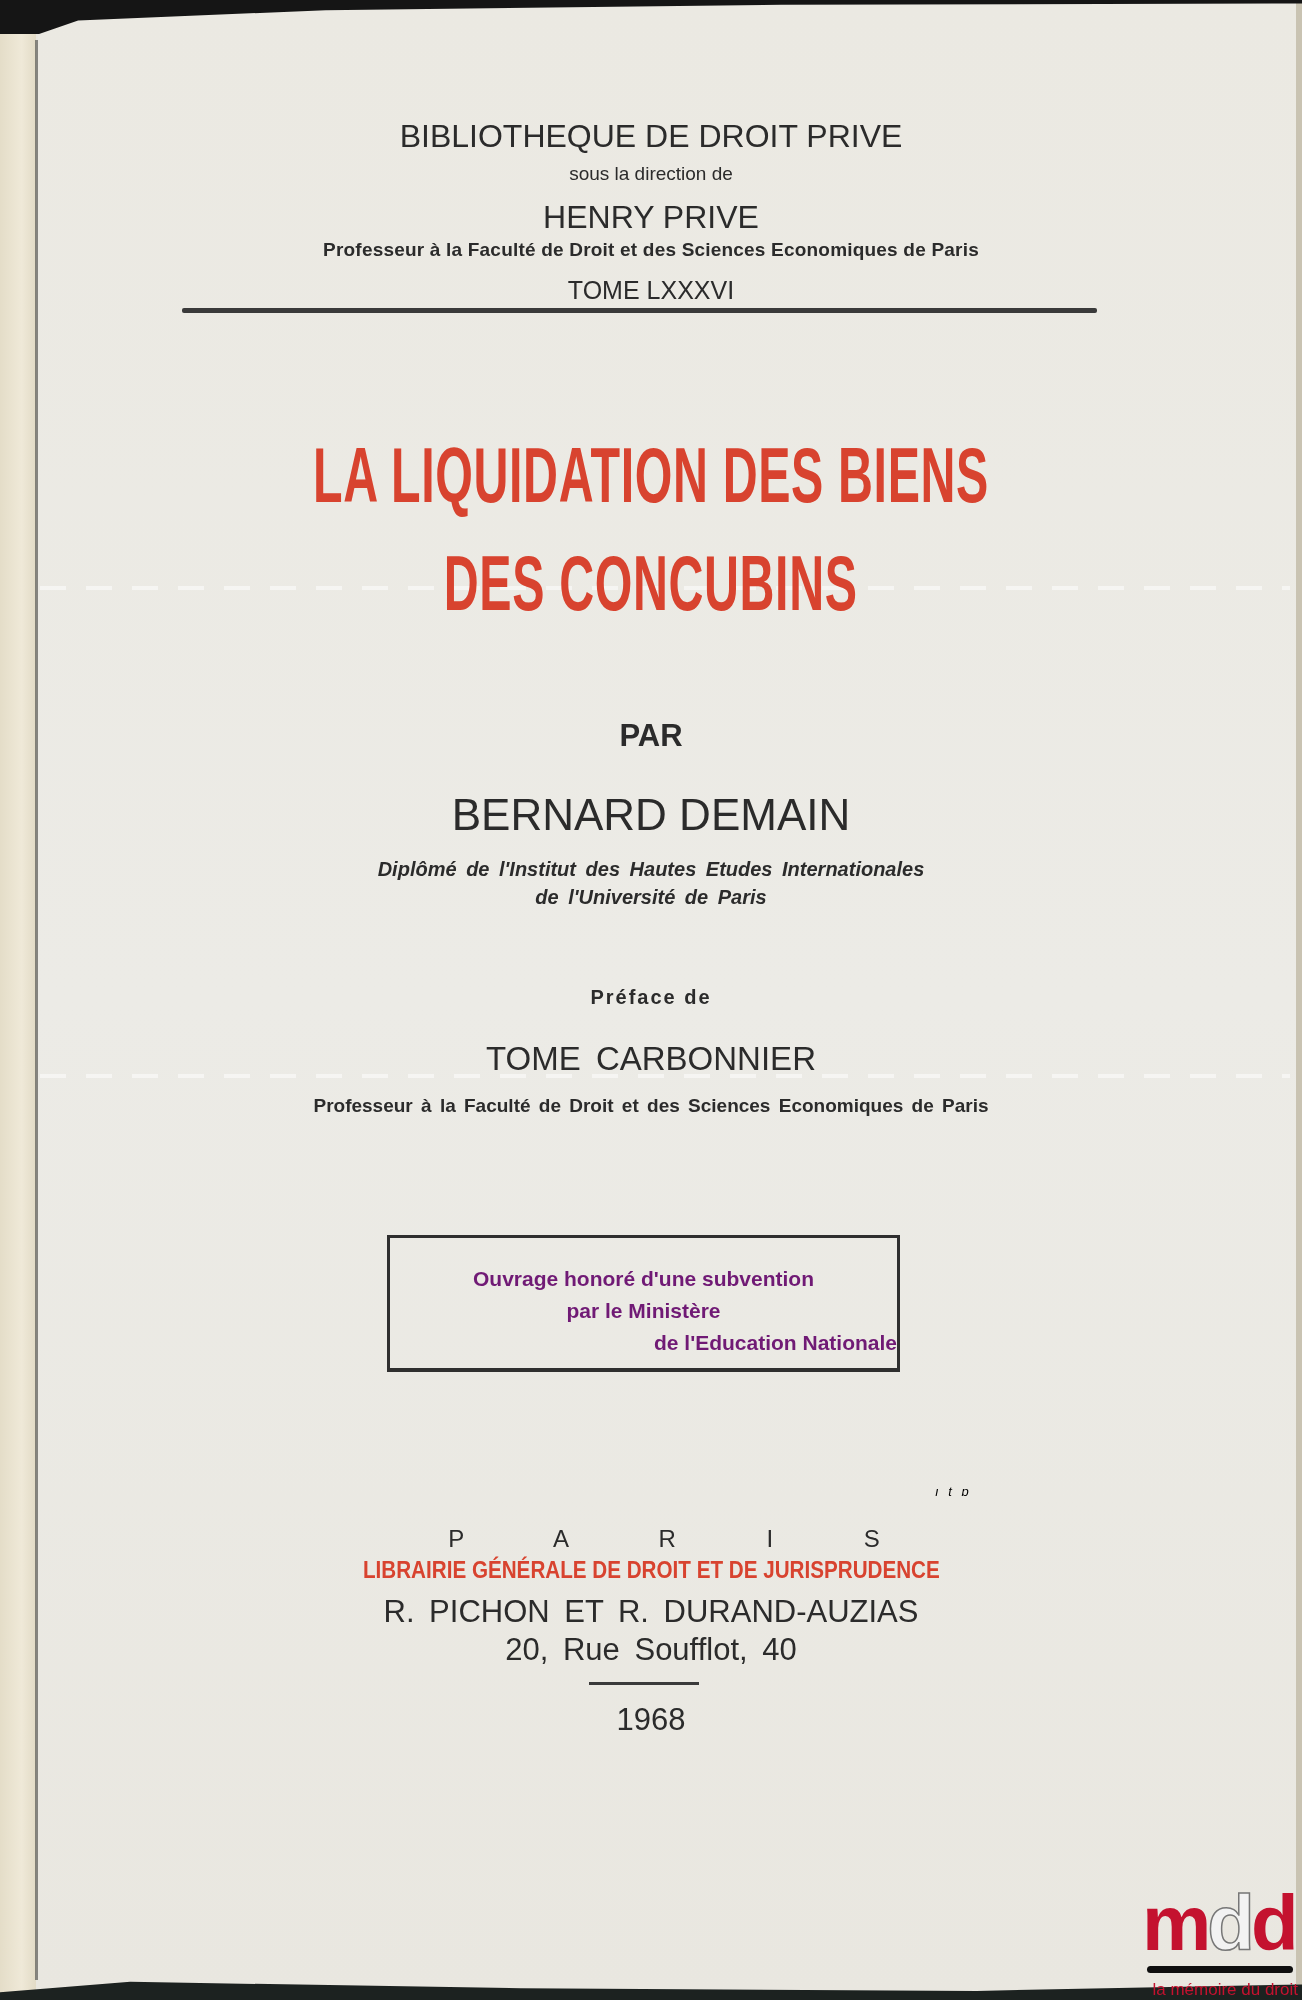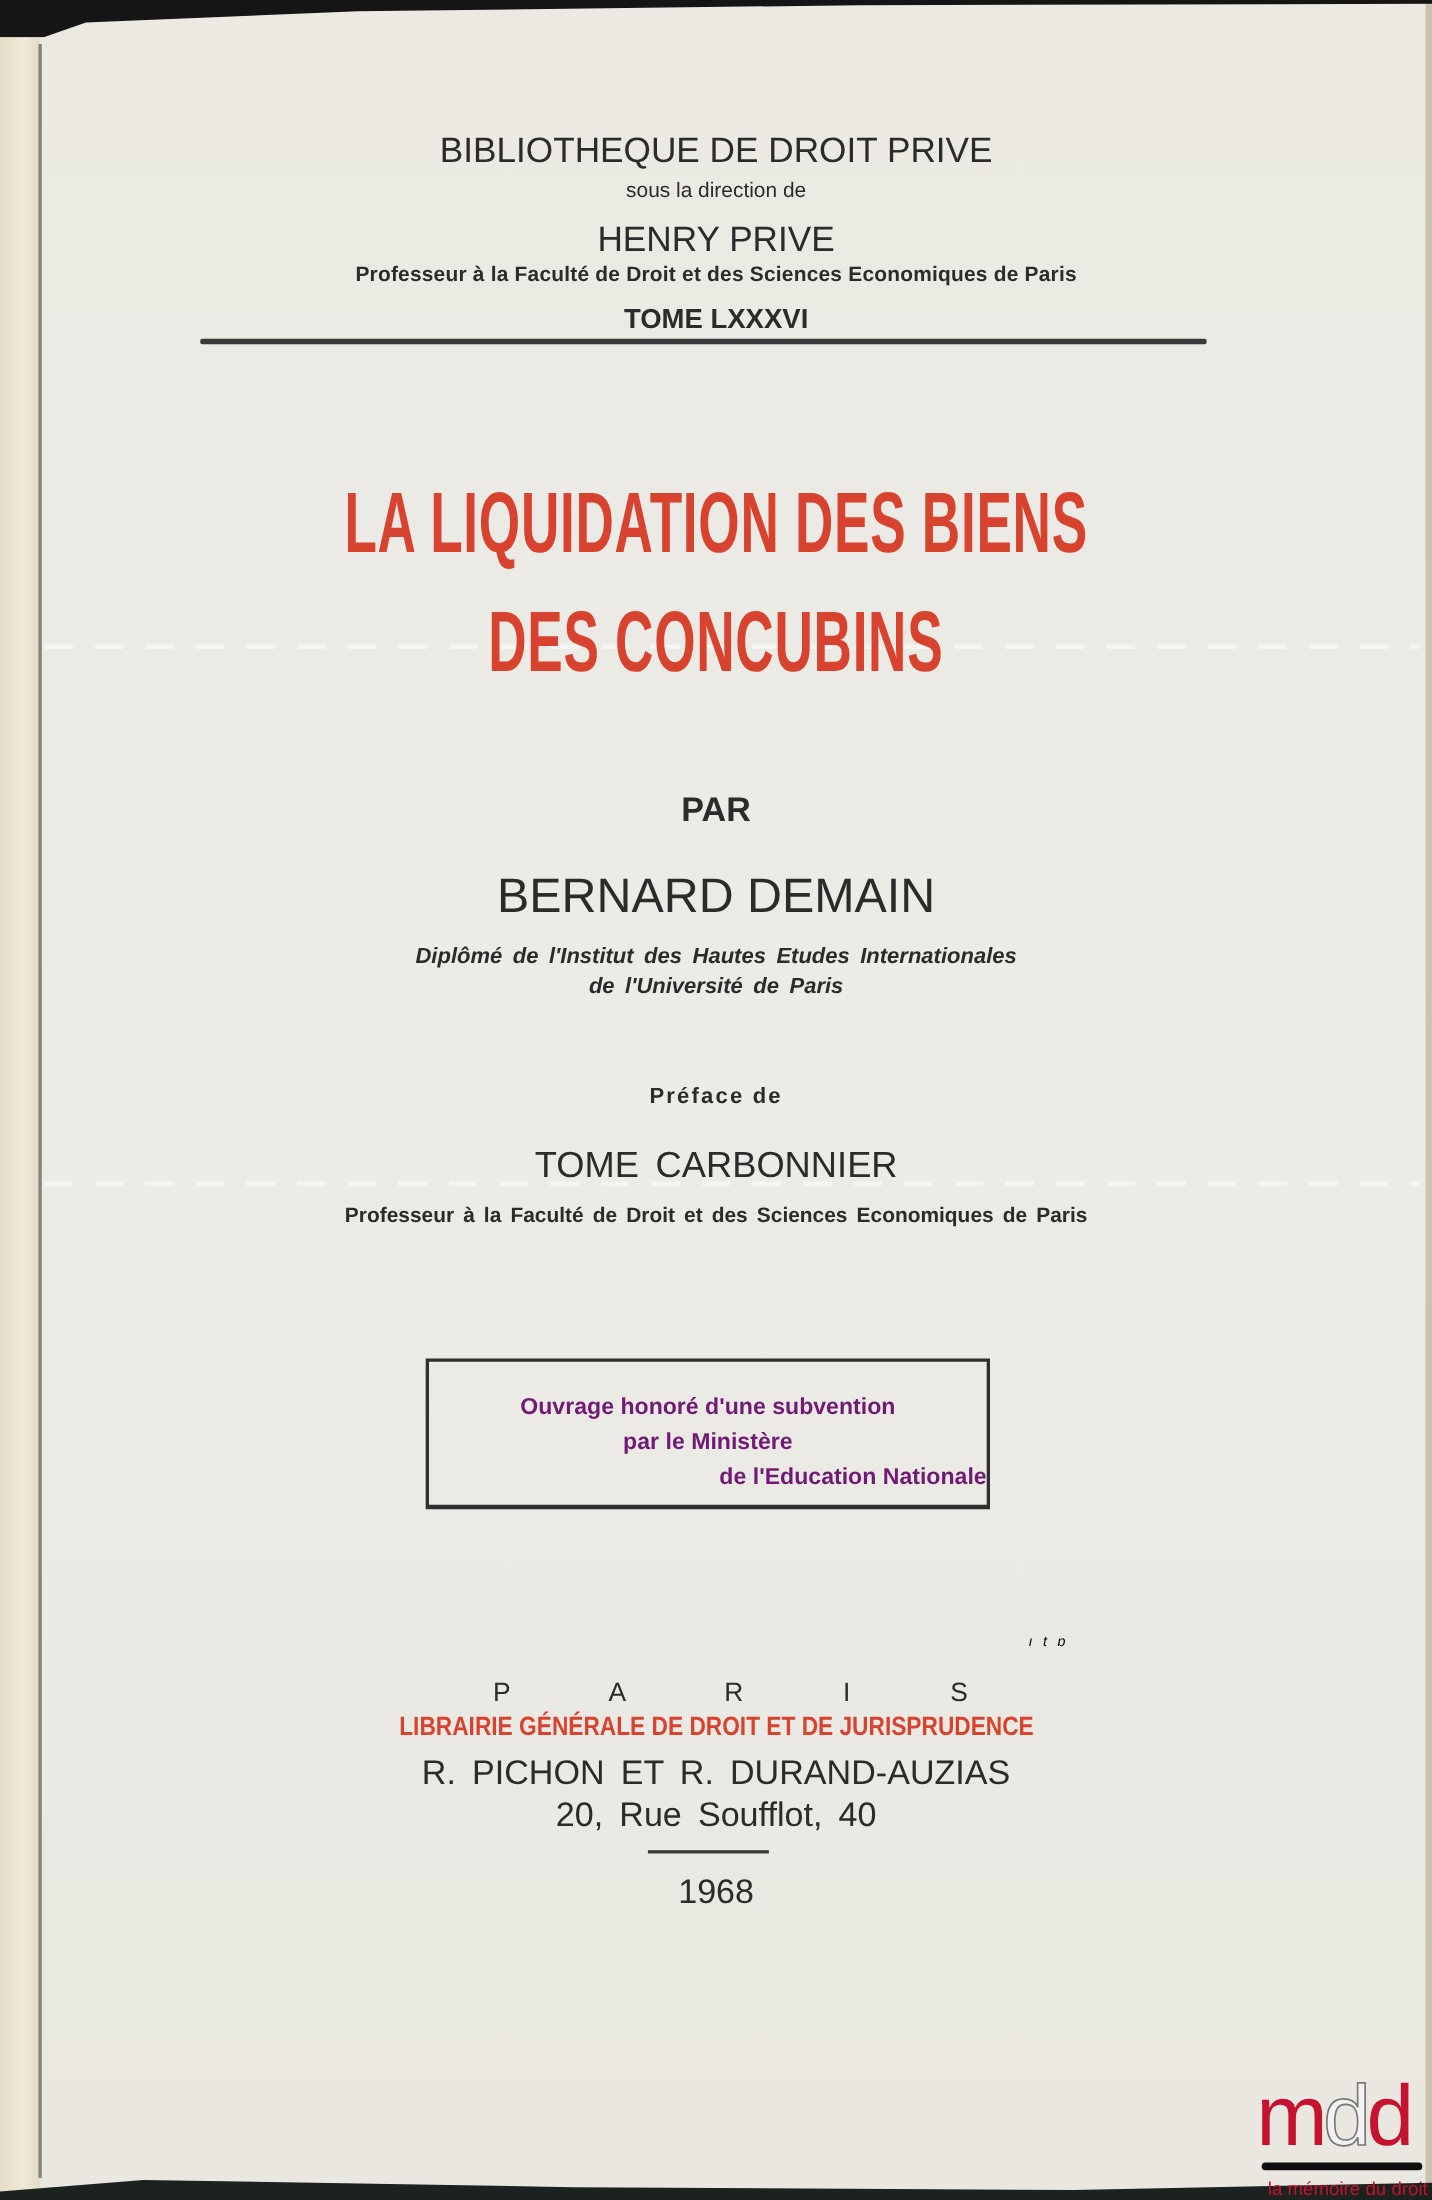--- a/index.html
+++ b/index.html
@@ -10,42 +10,42 @@
   .right-edge { position:absolute; right:0; top:0; width:6px; height:2000px; background:#c9c3b2; }
   .top-band { position:absolute; left:0; top:0; width:1302px; height:34px; background:#151515; clip-path:polygon(0 0,100% 0,100% 10%,60% 14%,25% 30%,6% 60%,3% 100%,0 100%); }
   .bottom-band { position:absolute; left:0; bottom:0; width:1302px; height:26px; background:#1c2220; clip-path:polygon(0 70%,10% 30%,40% 55%,75% 65%,100% 40%,100% 100%,0 100%); }
   .line { position:absolute; left:0; width:1302px; text-align:center; white-space:nowrap; }
   .rule { position:absolute; background:#3a3a3a; }
   .dash-artifact { position:absolute; height:4px; background:repeating-linear-gradient(90deg,rgba(255,255,255,.75) 0 26px,transparent 26px 46px); opacity:.7; }
   .title-red { color:#d8432f; font-weight:700; font-size:78px; letter-spacing:1px; display:inline-block; transform:scaleX(0.62); transform-origin:center; }
   .subv-box { position:absolute; left:387px; top:1235px; width:507px; height:130px; border:3px solid #2f2f2f; border-bottom-width:4px; }
   .subv-line { position:absolute; left:0; width:100%; text-align:center; font-size:21px; font-weight:600; color:#701a75; }
   .logo { position:absolute; left:1142px; top:1888px; width:156px; height:112px; }
-  .logo-letters { position:absolute; left:0; top:0; font-size:78px; font-weight:400; letter-spacing:-4px; line-height:70px; }
+  .logo-letters { position:absolute; left:0; top:0; font-size:78px; font-weight:700; letter-spacing:-4px; line-height:70px; }
   .logo-m, .logo-d2 { color:#c4122f; }
   .logo-d1 { color:#f2f2f2; -webkit-text-stroke:1.5px #777; }
   .logo-bar { position:absolute; left:5px; top:78px; width:146px; height:7px; border-radius:4px; background:#0f0f0f; }
   .logo-caption { position:absolute; left:0; top:92px; width:156px; text-align:right; font-size:17px; color:#c4122f; white-space:nowrap; }
   .specks { position:absolute; left:935px; top:1484px; font-size:13px; font-style:italic; color:#000000; letter-spacing:3px; }
 </style>
 </head>
 <body>
 
 <div class="page-edge"></div>
 <div class="page"></div>
 <div class="gutter-line"></div>
 <div class="right-edge"></div>
 <div class="top-band"></div>
 <div class="bottom-band"></div>
 
 <div class="line" style="top:118px;font-size:32px;">BIBLIOTHEQUE DE DROIT PRIVE</div>
 <div class="line" style="top:163px;font-size:19px;font-weight:400;">sous la direction de</div>
 <div class="line" style="top:199px;font-size:32px;">HENRY PRIVE</div>
 <div class="line" style="top:239px;font-size:19px;font-weight:700;letter-spacing:0.2px;">Professeur à la Faculté de Droit et des Sciences Economiques de Paris</div>
-<div class="line" style="top:276px;font-size:25px;font-weight:bold;">TOME LXXXVI</div>
+<div class="line" style="top:276px;font-size:25px;">TOME LXXXVI</div>
 <div class="rule" style="left:182px;top:308px;width:915px;height:5px;border-radius:2px;"></div>
 
 <div class="line" style="top:430px;">
   <span class="title-red">LA LIQUIDATION DES BIENS</span>
 </div>
 <div class="dash-artifact" style="left:40px;top:586px;width:1250px;"></div>
 <div class="line" style="top:538px;">
   <span class="title-red">DES CONCUBINS</span>
 </div>
 

